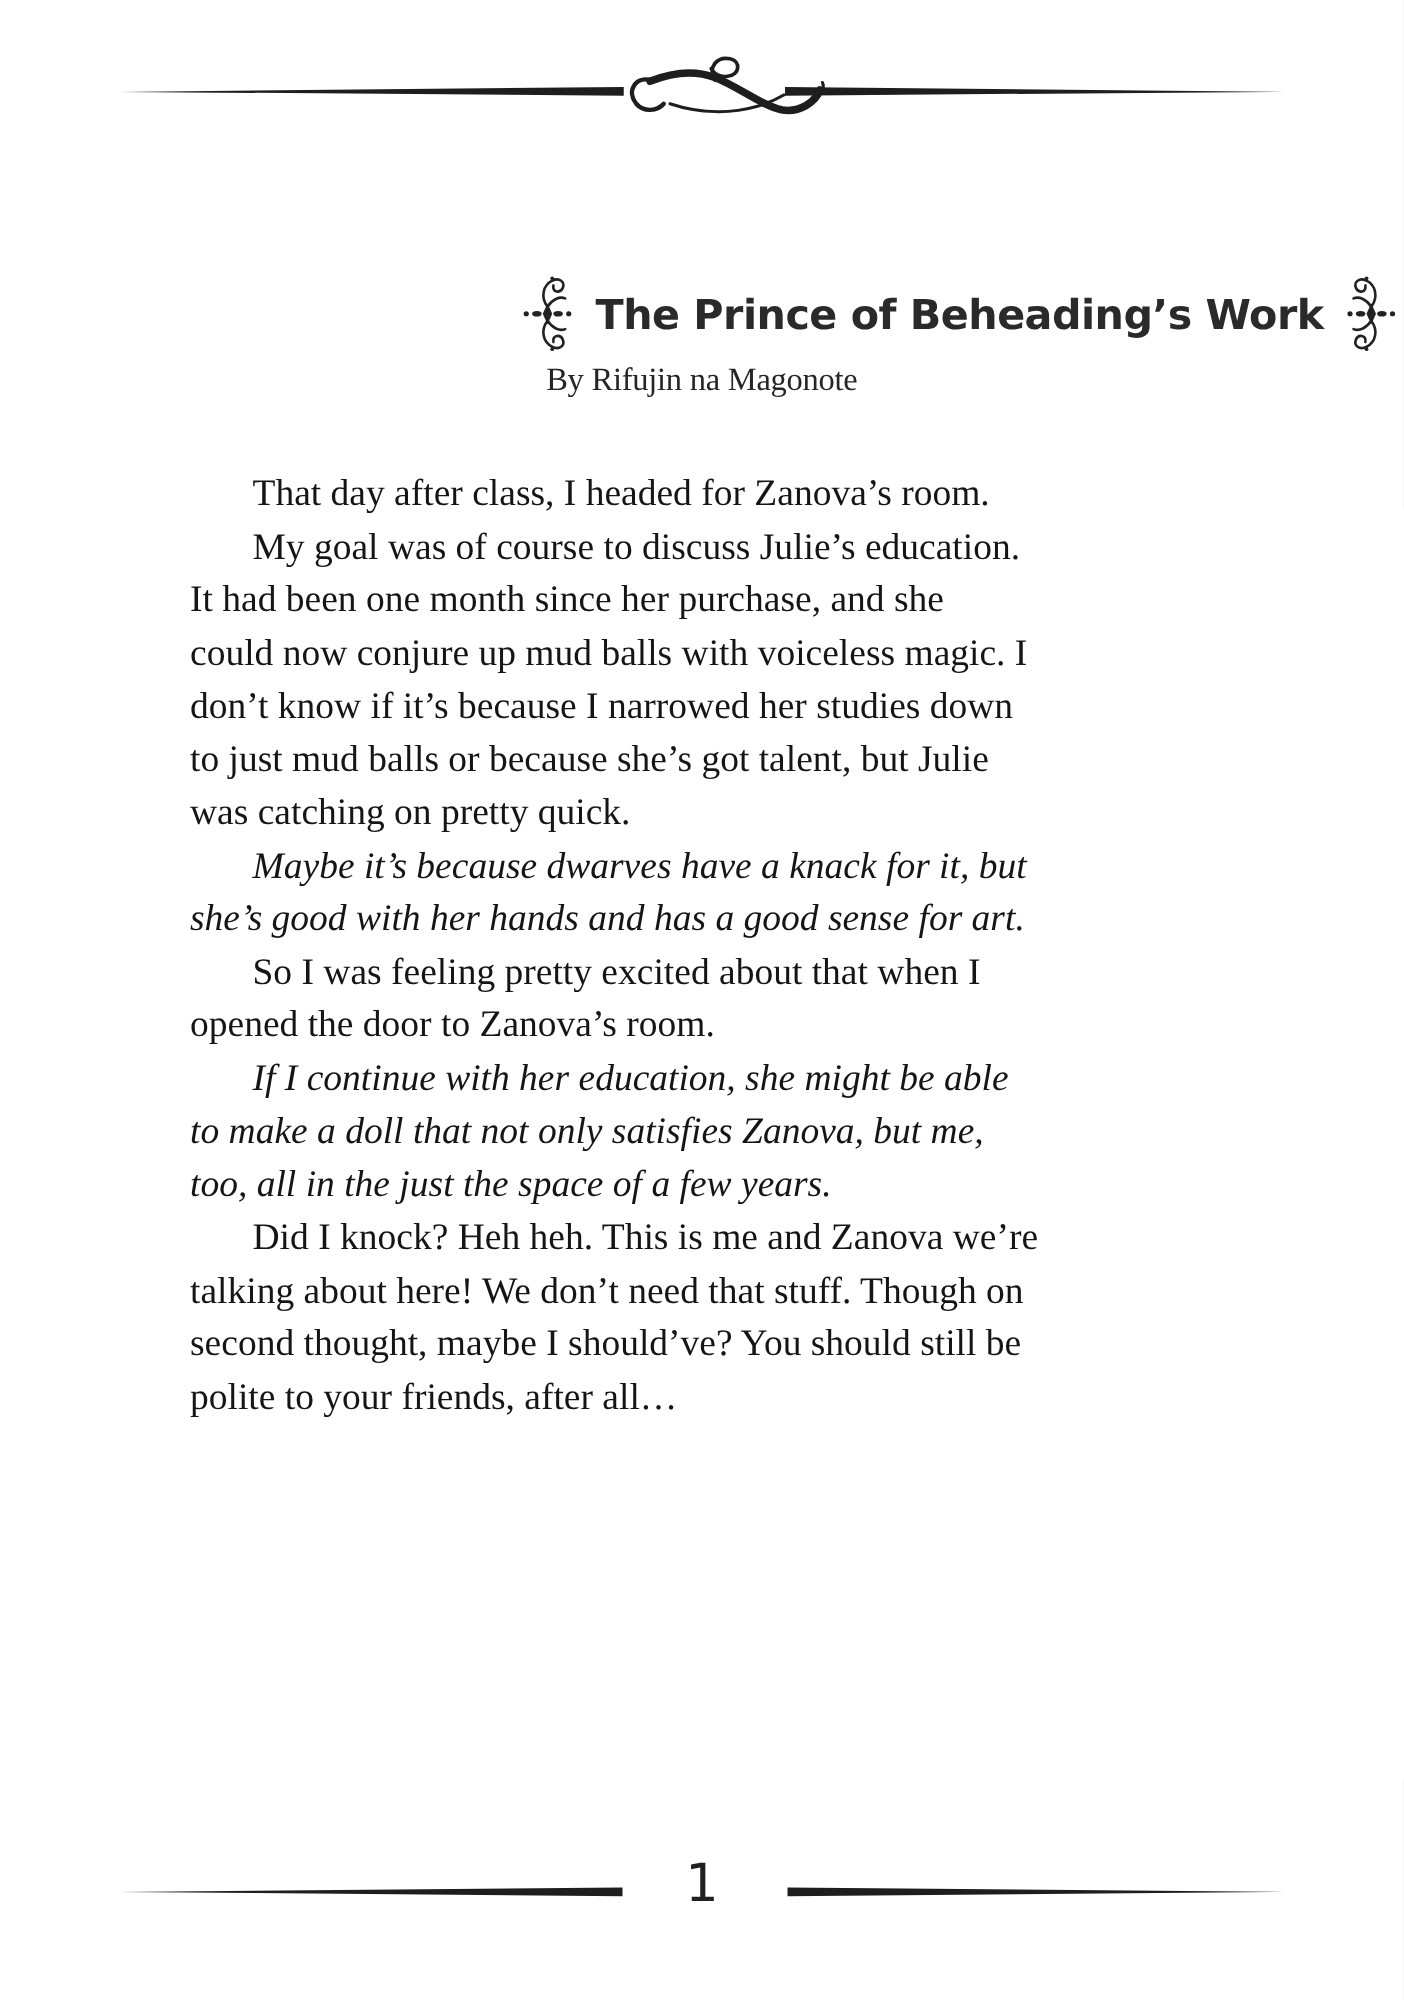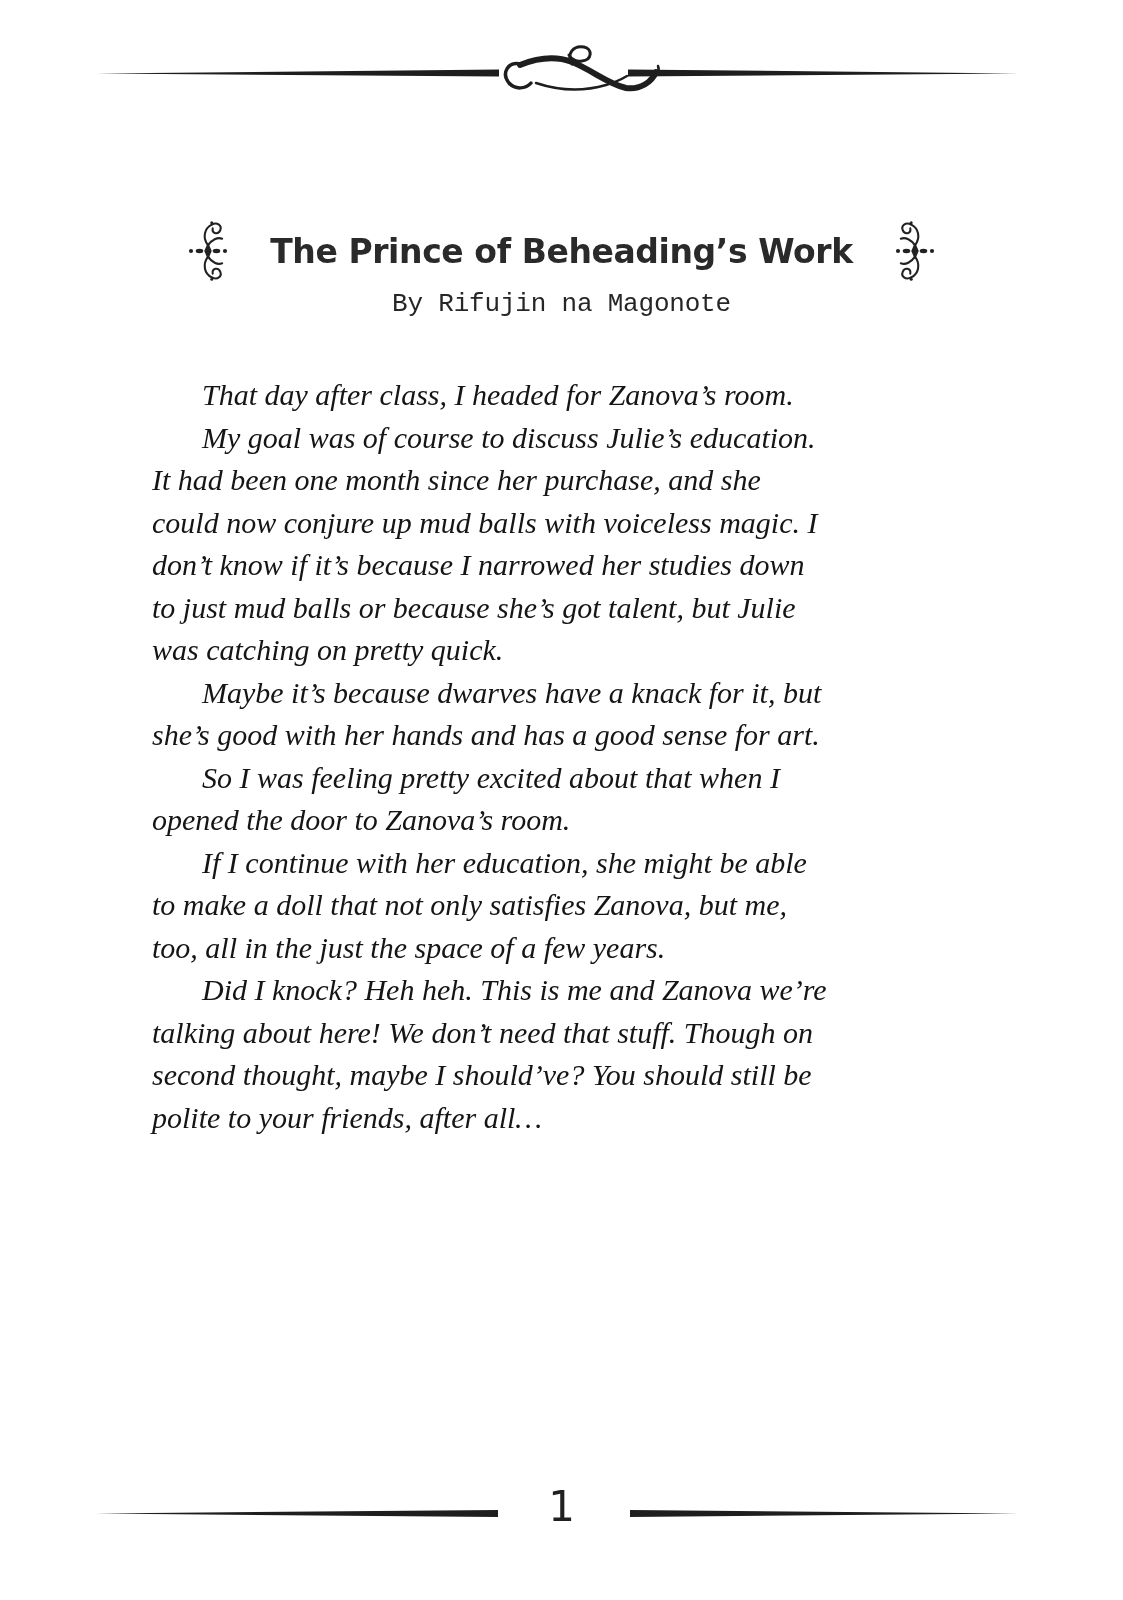--- a/index.html
+++ b/index.html
@@ -10,55 +10,54 @@
     background:#ffffff;
     overflow:hidden;
     font-family:"Liberation Serif", serif;
     color:#1a1a1a;
   }
   
   .top-divider{position:absolute;left:0;top:0;width:1123px;height:130px;}
   
   .title-row{
     position:absolute;left:0;top:216px;width:100%;height:70px;
-    display:flex;align-items:center;justify-content:center;gap:36px;
+    display:flex;align-items:center;justify-content:flex-end;gap:12px;
   }
   .ornament{width:52px;height:68px;flex:0 0 auto;}
   .ornament.mirrored{transform:scaleX(-1);}
   .chapter-title{
     margin:0;
     font-family:"DejaVu Sans", sans-serif;
     font-weight:bold;
     font-size:33px;
     letter-spacing:-0.4px;
     color:#2a2a2a;
     white-space:nowrap;
   }
   .byline{
     position:absolute;left:0;top:289px;width:100%;
     text-align:center;
-    font-family:Liberation Mono, monospace;
+    font-family:Liberation Serif, serif;
     font-size:26px;
     letter-spacing:-0.2px;
     color:#262626;
   }
   
   .body-text{
     position:absolute;left:152px;top:374px;width:900px;
     font-size:30px;
     line-height:42.5px;
     color:#151515;
   }
   .para{
     margin:0;
     white-space:pre-line;
     text-indent:50px;
-    font-style:italic;
   }
-  .para.italic{}
+  .para.italic{font-style:italic;}
   
   .footer-rule{position:absolute;left:0;top:1480px;width:1123px;height:60px;}
   .page-number{
     position:absolute;left:0;top:1482px;width:100%;
     text-align:center;
     font-family:"DejaVu Sans", sans-serif;
     font-size:42px;
     color:#202020;
   }
 </style>

